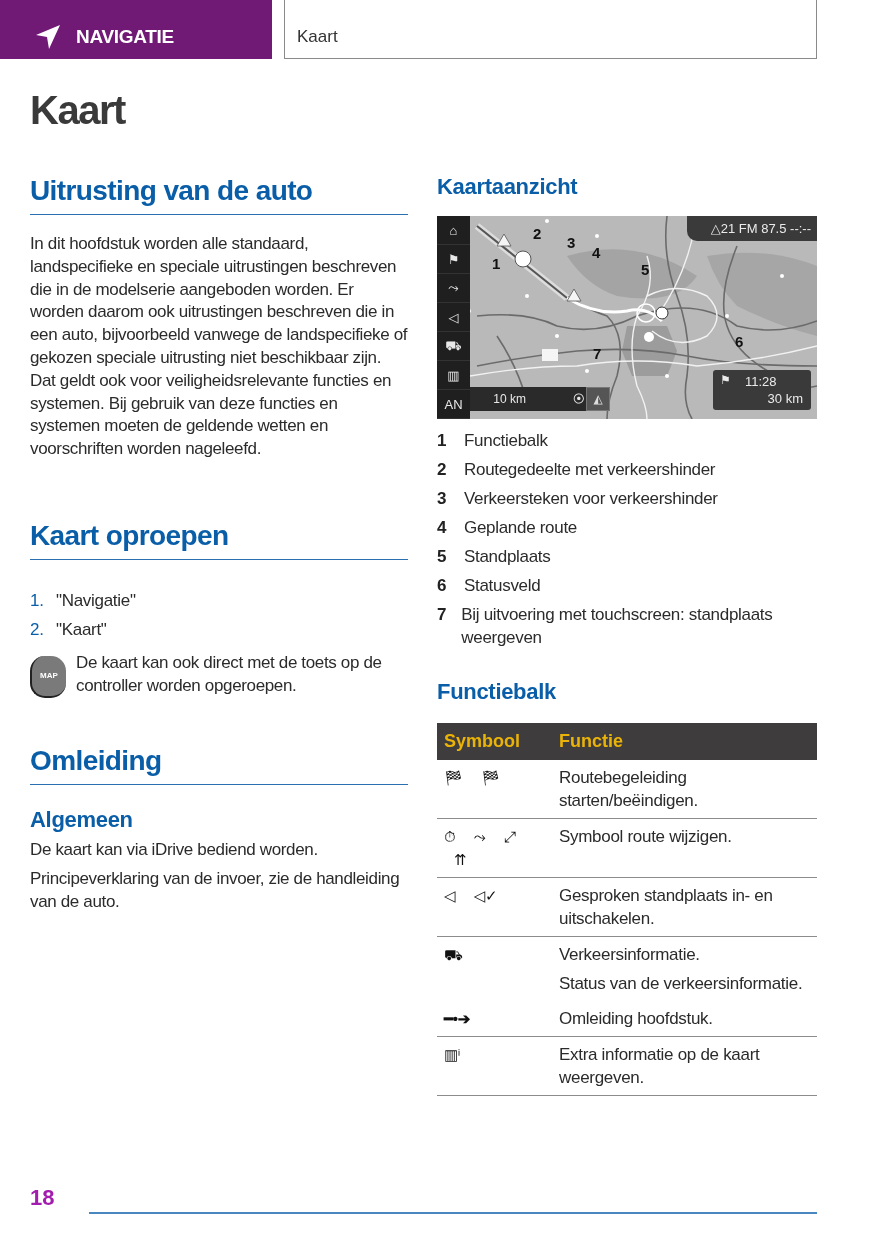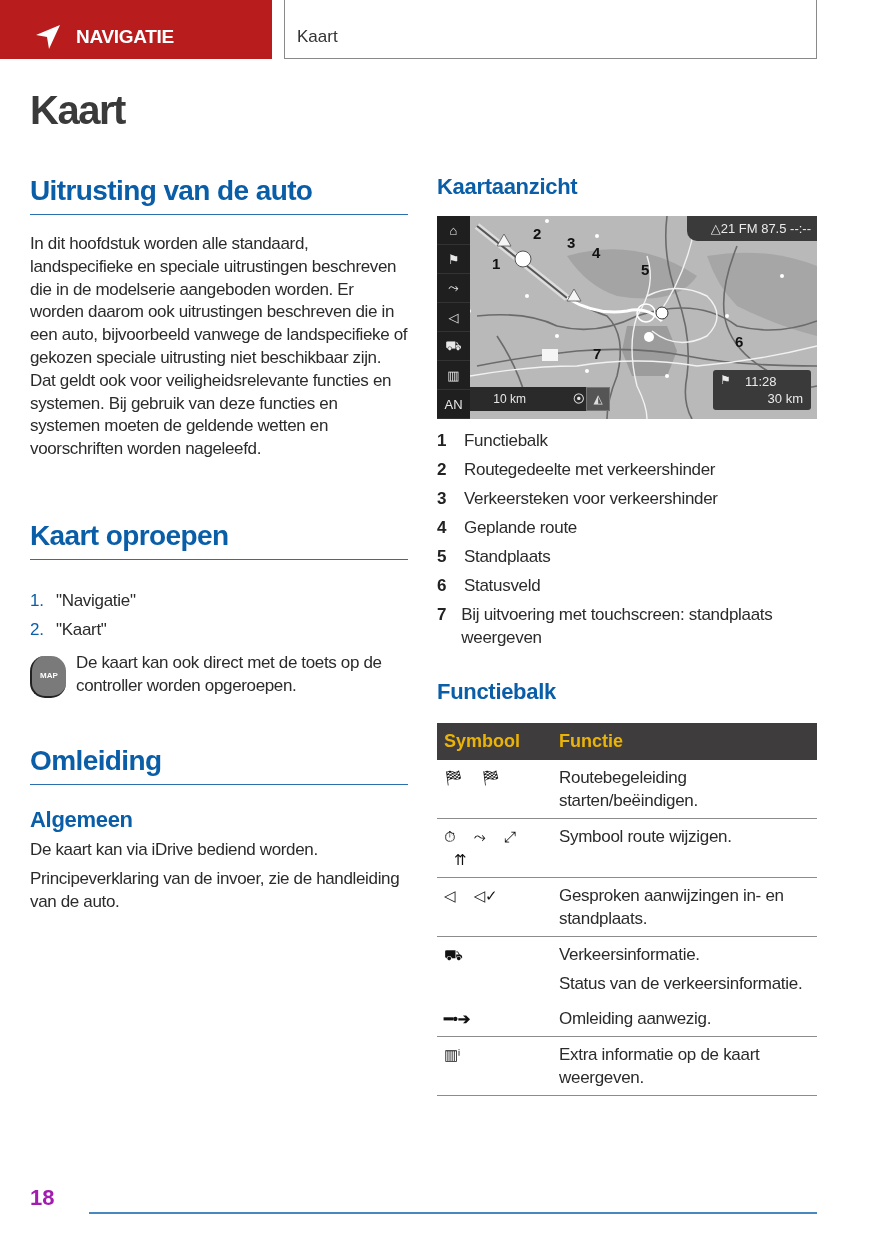--- a/index.html
+++ b/index.html
@@ -1,20 +1,20 @@
 <!DOCTYPE html>
 <html><head>
 <meta charset="utf-8">
 <style>
   * { box-sizing: border-box; margin: 0; padding: 0; }
   html, body { width: 875px; height: 1241px; background: #ffffff; overflow: hidden; }
   body { position: relative; font-family: "Liberation Sans", sans-serif; color: #2b2b2b; }
 
   
-  .nav-tab { position: absolute; left: 0; top: 0; width: 272px; height: 59px; background: #b91c1c; display: flex; align-items: center; padding-left: 34px; }
+  .nav-tab { position: absolute; left: 0; top: 0; width: 272px; height: 59px; background: #701a75; display: flex; align-items: center; padding-left: 34px; }
   .nav-tab svg { width: 28px; height: 28px; margin-right: 14px; margin-top: 14px; }
   .nav-tab span { color: #ffffff; font-weight: bold; font-size: 19px; letter-spacing: -0.3px; margin-top: 14px; }
   .crumb-box { position: absolute; left: 284px; top: -1px; width: 533px; height: 60px; border: 1px solid #8a8a8a; border-top: none; }
   .crumb-box span { position: absolute; left: 12px; top: 28px; font-size: 17px; color: #333; }
 
   .page-title { position: absolute; left: 30px; top: 88px; font-size: 40px; font-weight: bold; color: #3a3a3a; letter-spacing: -1.5px; }
 
   
   .col-left { position: absolute; left: 30px; top: 172px; width: 378px; }
   .col-right { position: absolute; left: 437px; top: 172px; width: 380px; }
@@ -234,36 +234,36 @@
           <span class="sym-icon">⤢</span><br>
           <span class="sym-icon" style="margin-left:10px;">⇈</span>
         </td>
         <td class="fn">Symbool route wijzigen.</td>
       </tr>
       <tr class="divided">
         <td class="sym">
           <span class="sym-icon">◁</span>
           <span class="sym-icon">◁✓</span>
         </td>
-        <td class="fn">Gesproken aanwijzingen in- en standplaats.</td>
+        <td class="fn">Gesproken standplaats in- en uitschakelen.</td>
       </tr>
       <tr>
         <td class="sym">
           <span class="sym-icon">⛟</span>
         </td>
         <td class="fn">
           <div>Verkeersinformatie.</div>
           <div class="subline">Status van de verkeersinformatie.</div>
         </td>
       </tr>
       <tr class="divided">
         <td class="sym">
           <span class="sym-icon" style="font-weight:bold;">━•➔</span>
         </td>
-        <td class="fn">Omleiding aanwezig.</td>
+        <td class="fn">Omleiding hoofdstuk.</td>
       </tr>
       <tr class="divided">
         <td class="sym">
           <span class="sym-icon">▥ⁱ</span>
         </td>
         <td class="fn">Extra informatie op de kaart weergeven.</td>
       </tr>
     </tbody>
   </table>
 </div>

